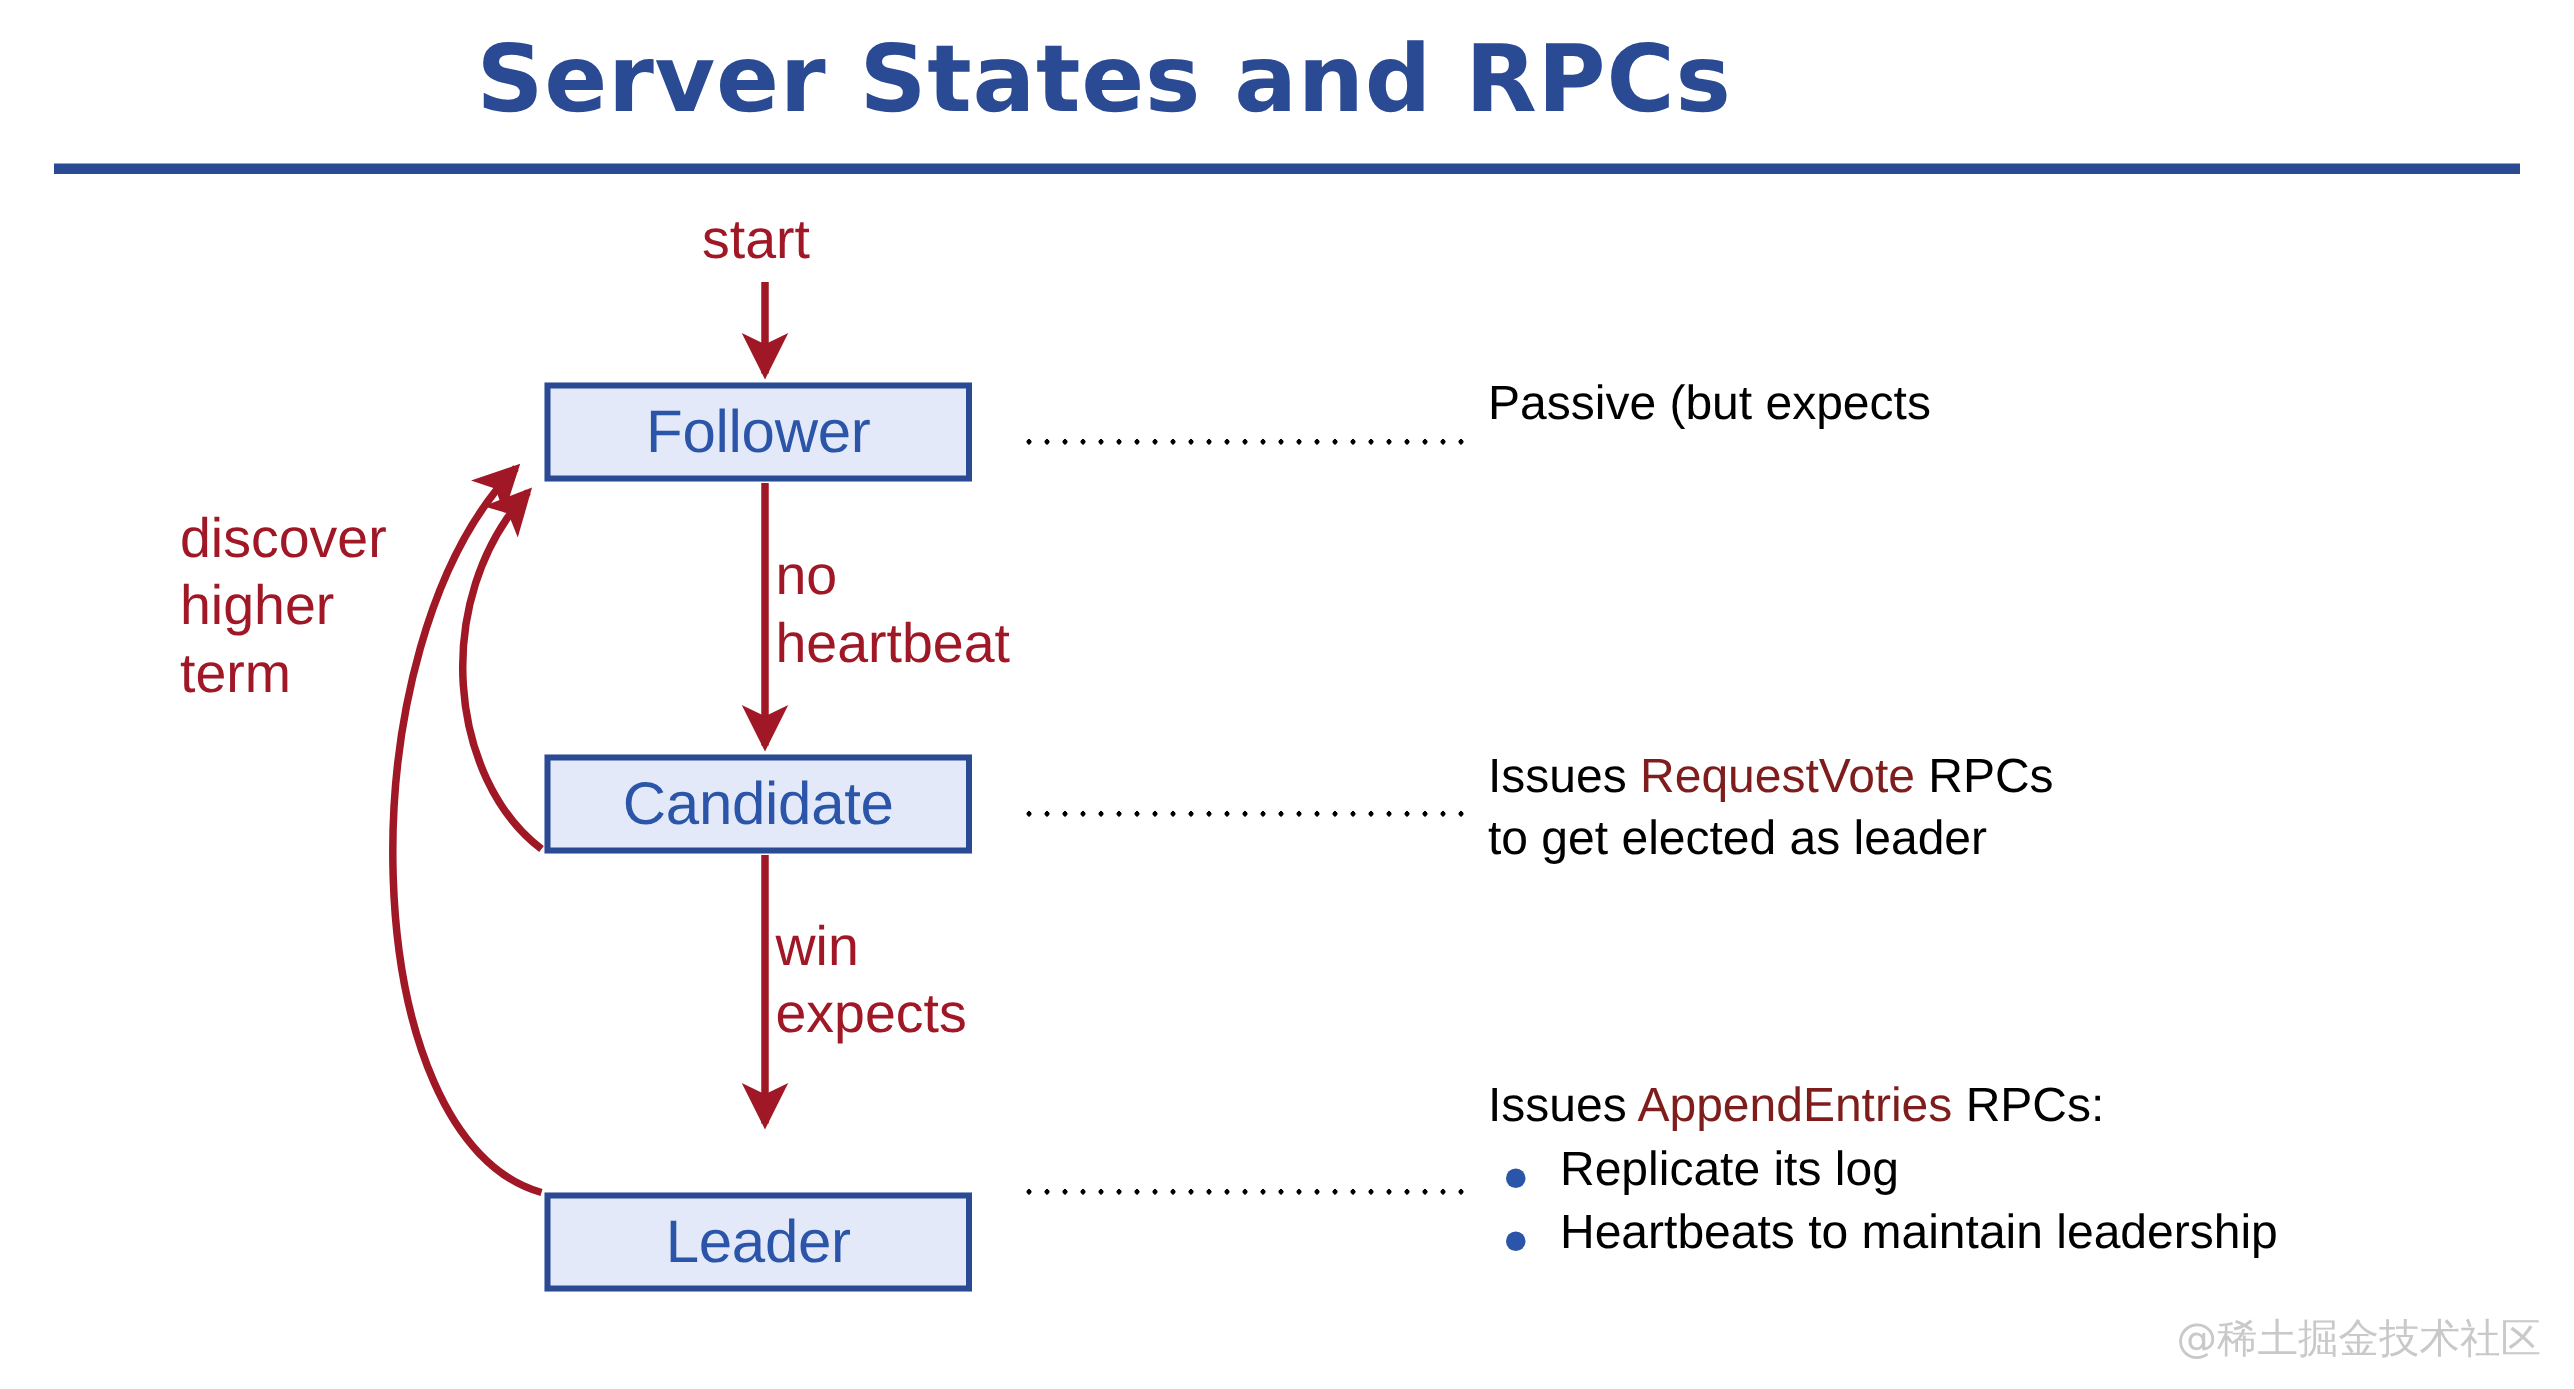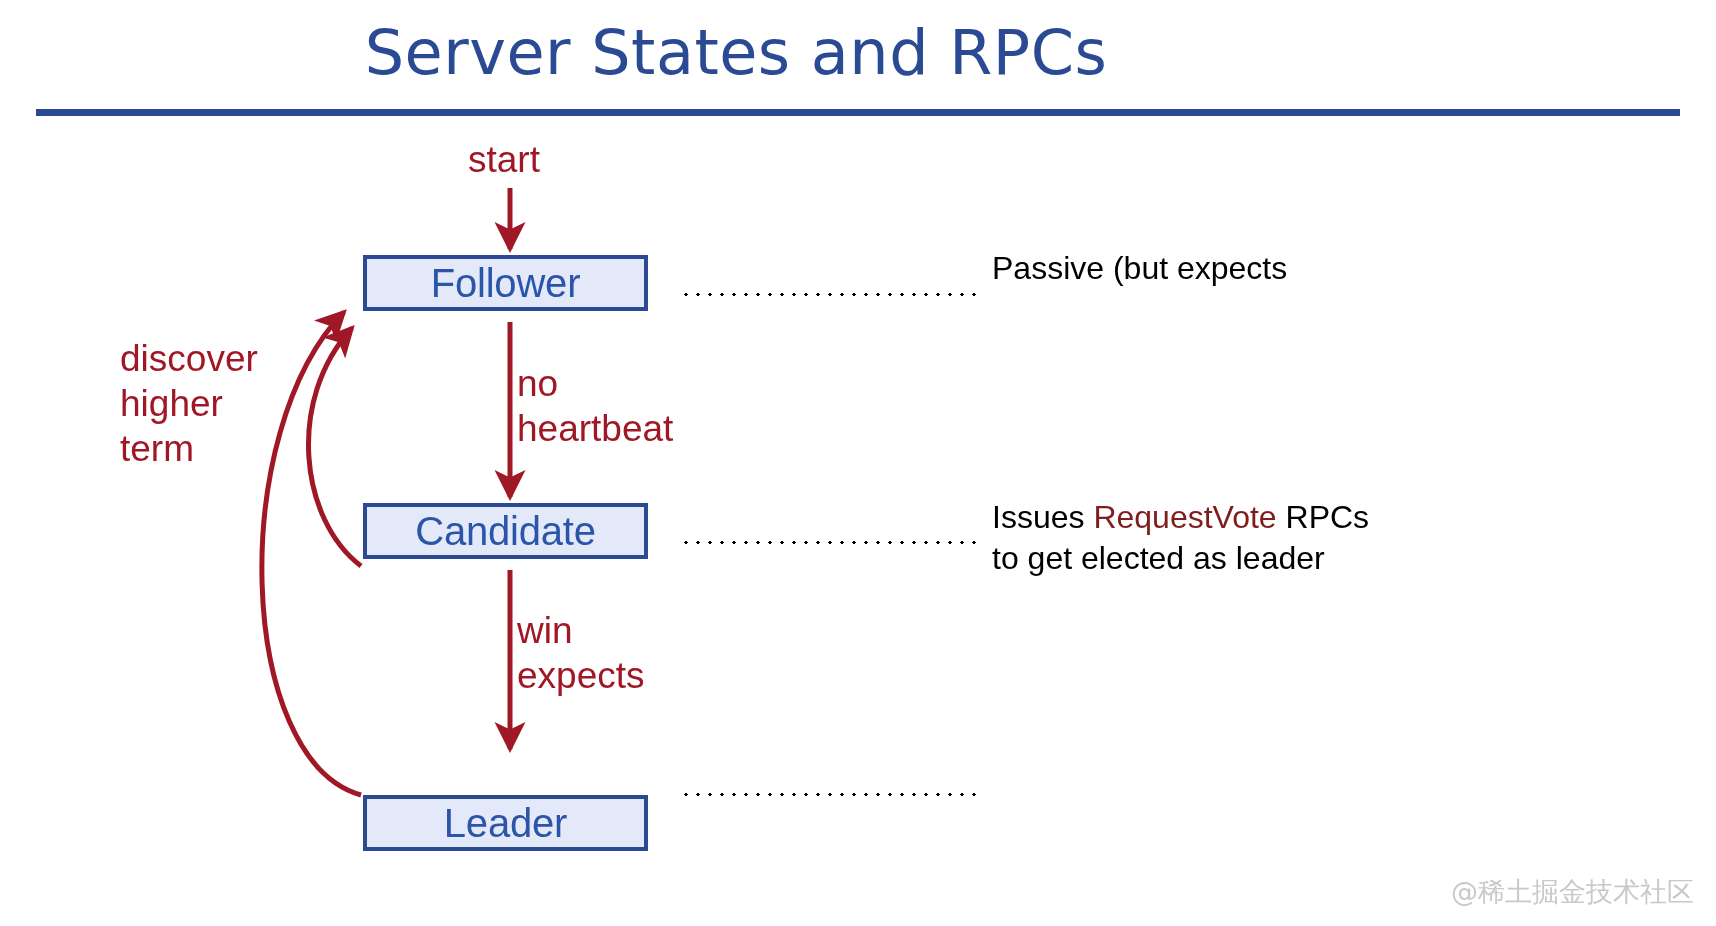--- a/index.html
+++ b/index.html
@@ -17,42 +17,42 @@
   }
 
   
   #title {
     position: absolute;
     left: 0;
     top: 20px;
     width: 1472px;
     text-align: center;
     font-family: "DejaVu Sans", sans-serif;
-    font-weight: normal;
+    font-weight: bold;
     font-size: 62px;
     letter-spacing: 0.5px;
     color: #2A4A93;
     line-height: 1.05;
     white-space: nowrap;
   }
   #title-rule {
     position: absolute;
     left: 36px;
     top: 109px;
     width: 1644px;
     height: 7px;
     background: #2A4A93;
   }
 
   
   .state-box {
     position: absolute;
     left: 363px;
     width: 285px;
-    height: 56px;
+    height: 66px;
     box-sizing: border-box;
     background: #E3E9F8;
     border: 4px solid #2A4A93;
     display: flex;
     align-items: center;
     justify-content: center;
     color: #2A55A8;
     font-size: 40px;
     font-family: "Liberation Sans", sans-serif;
     letter-spacing: -0.2px;
@@ -206,16 +206,29 @@
 
   <div class="note" id="note-follower">
     <div>Passive (but expects</div>
   </div>
 
   <div class="note" id="note-candidate">
     <div><span>Issues </span><span class="rpc">RequestVote</span><span> RPCs</span></div>
     <div>to get elected as leader</div>
   </div>
 
+  <div class="note" id="note-leader">
+    <div><span>Issues </span><span class="rpc">AppendEntries</span><span> RPCs:</span></div>
+    <ul class="bullets">
+      <li>
+        <span class="dot"></span>
+        <span>Replicate its log</span>
+      </li>
+      <li>
+        <span class="dot"></span>
+        <span>Heartbeats to maintain leadership</span>
+      </li>
+    </ul>
+  </div>
 
   <div id="watermark">@稀土掘金技术社区</div>
 
 </div>
 
 </body></html>

